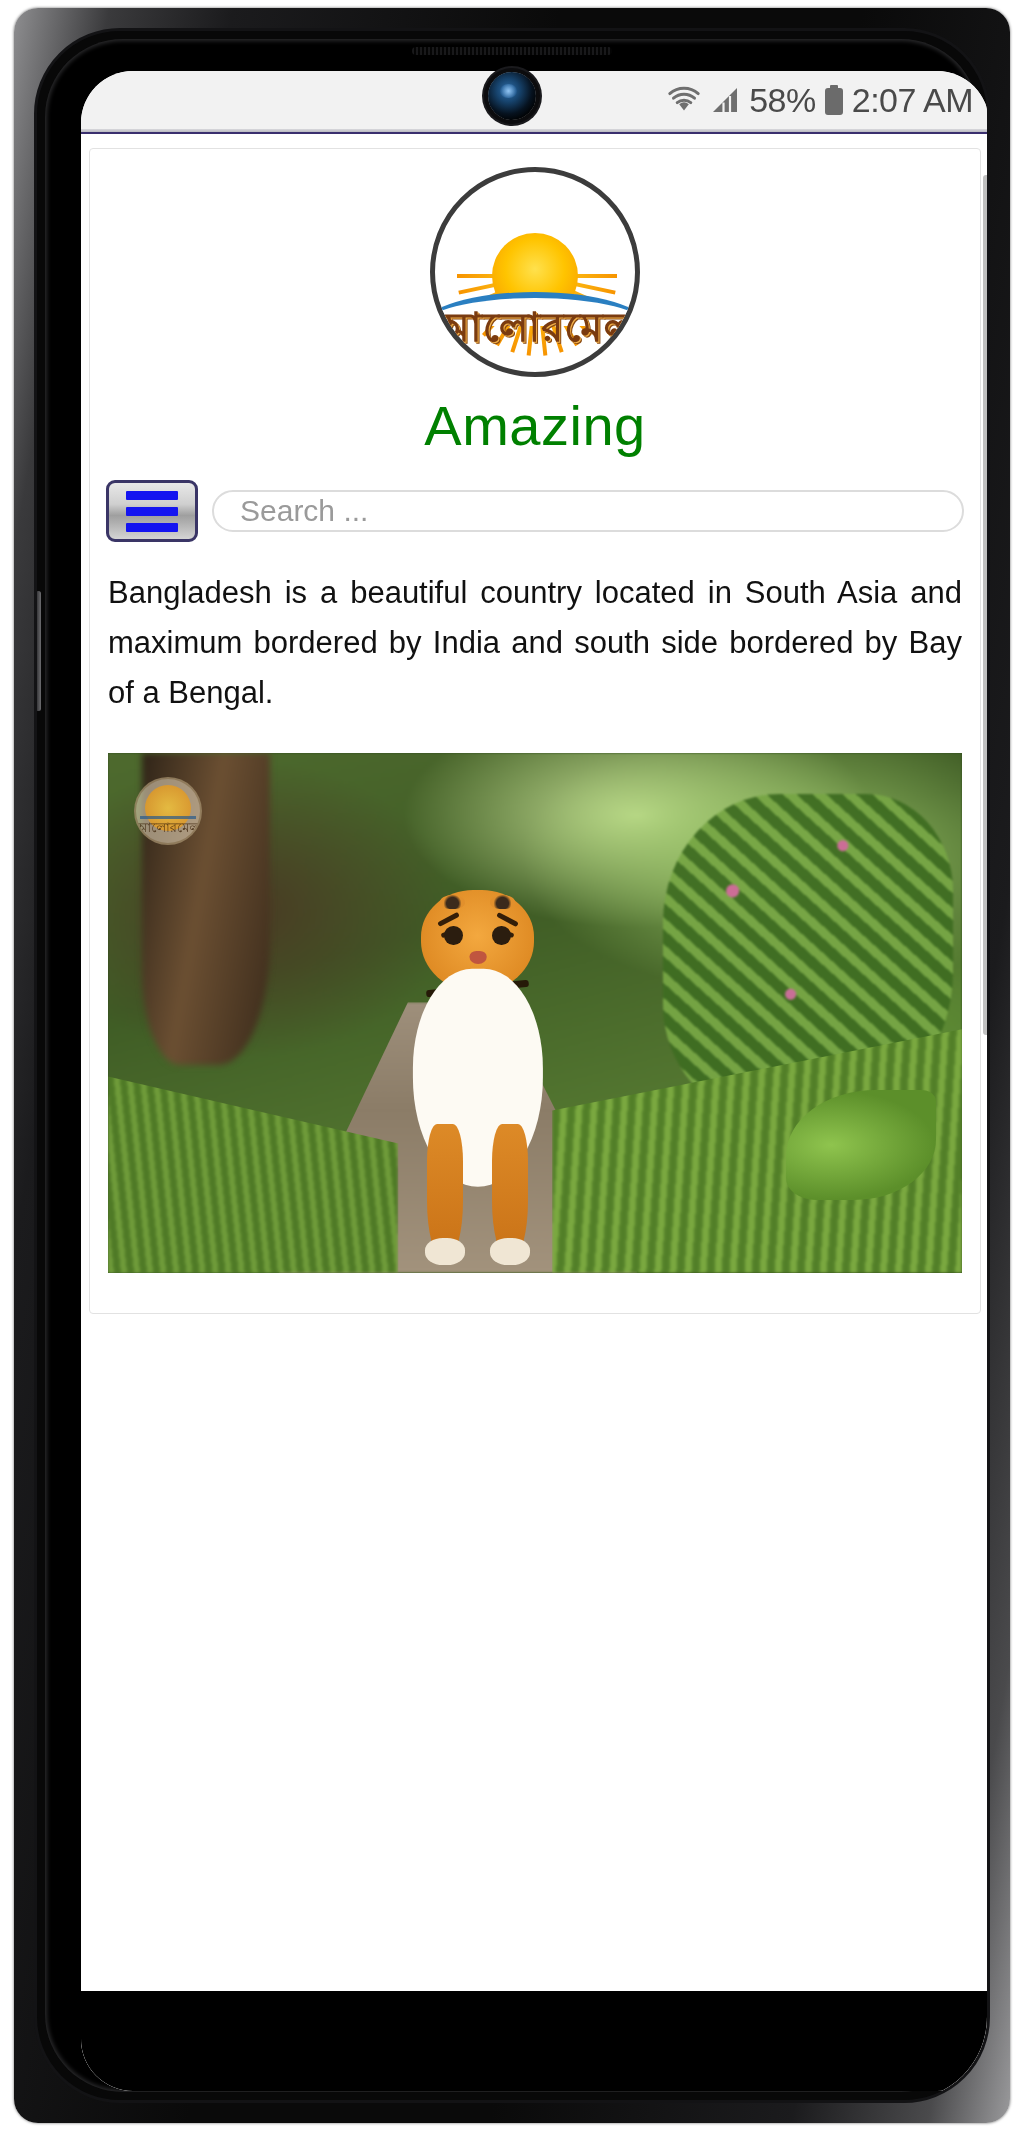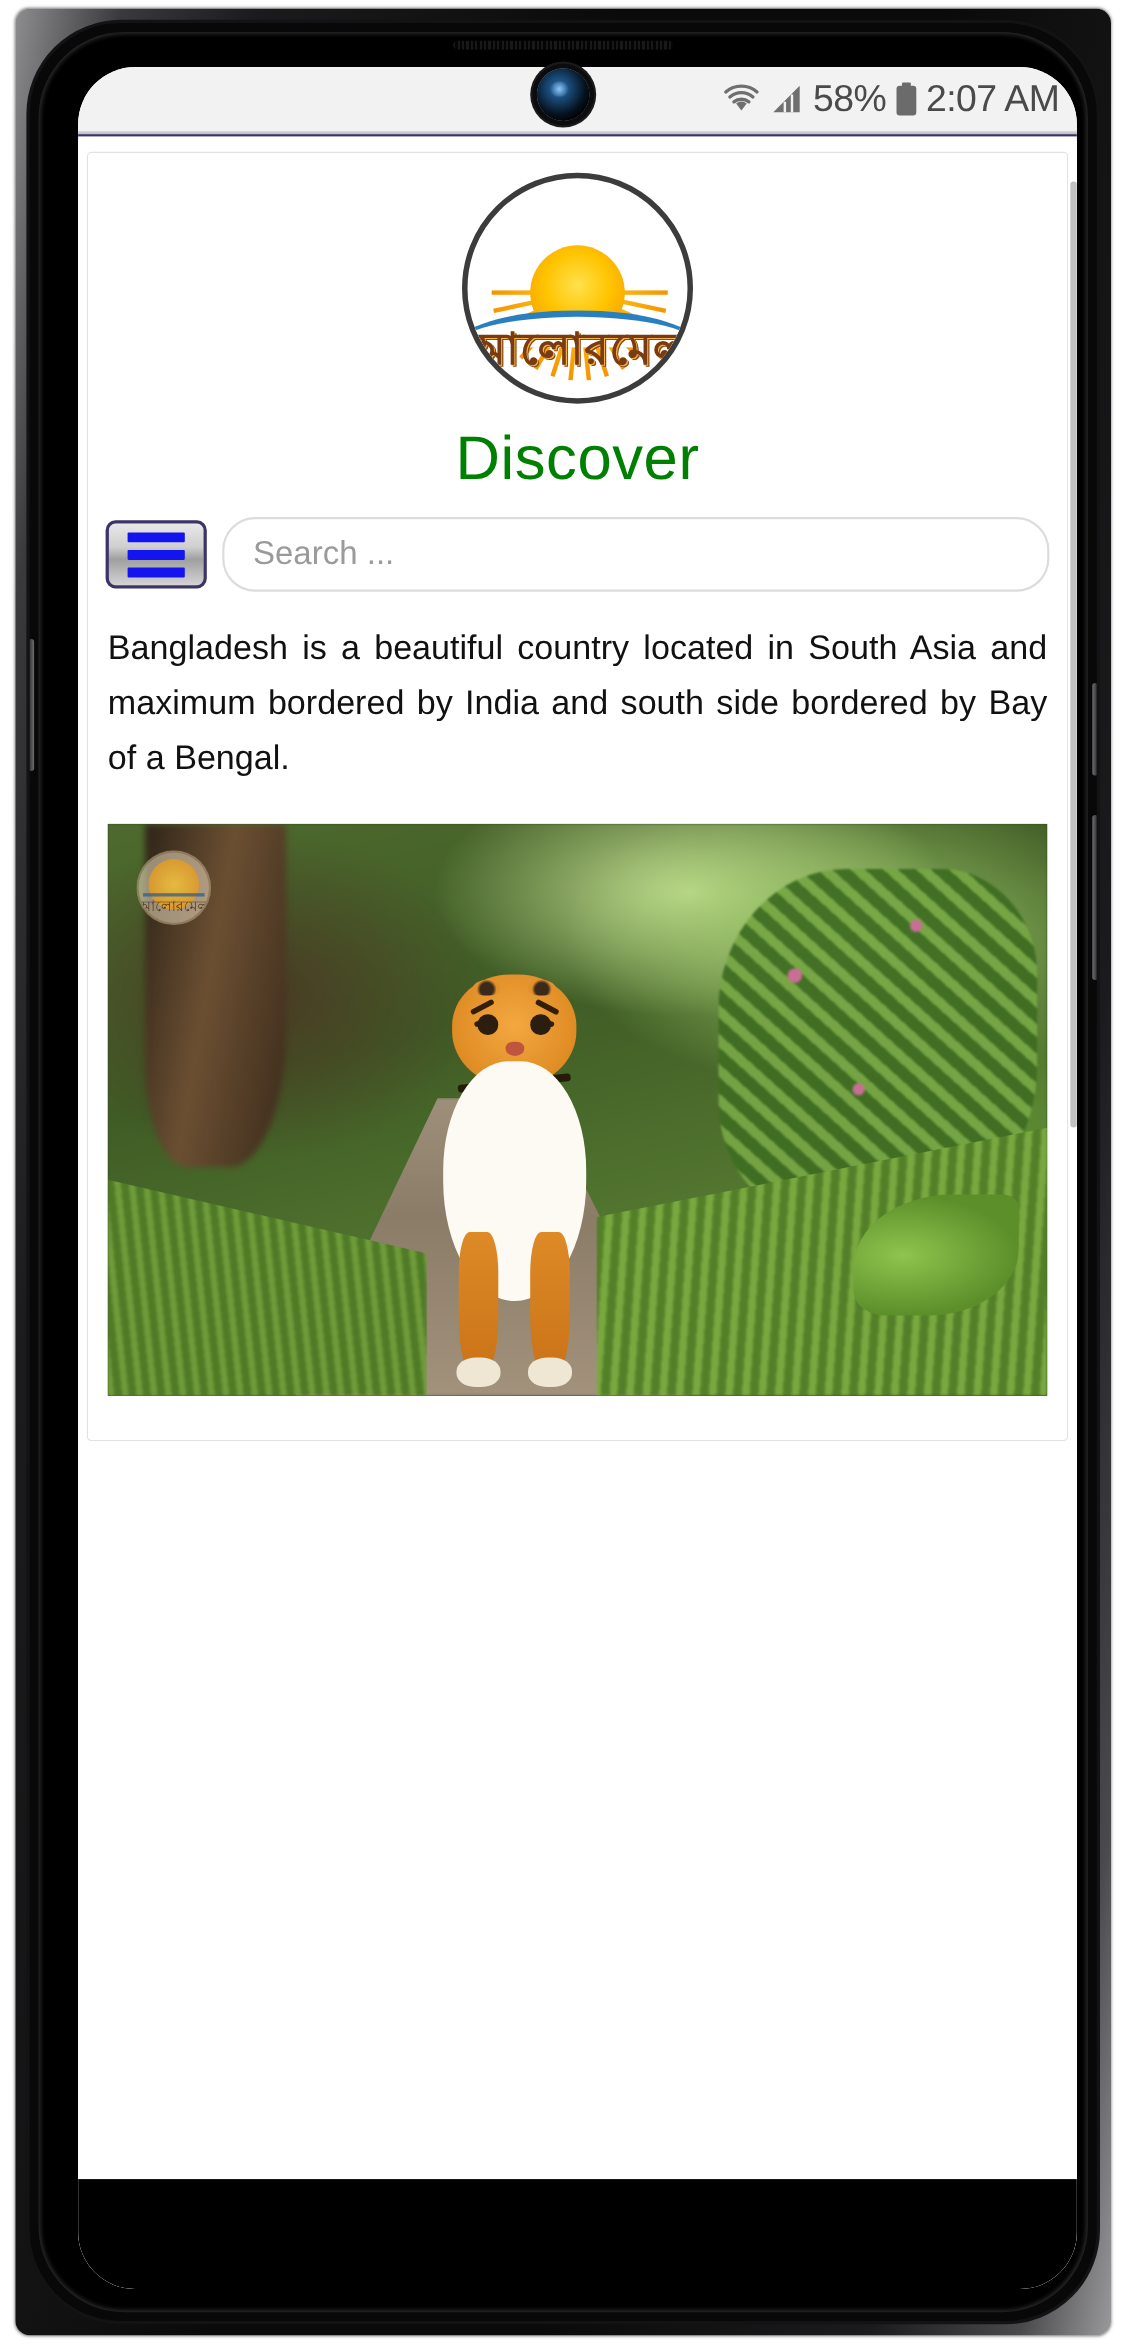--- a/index.html
+++ b/index.html
@@ -11,24 +11,24 @@
     overflow: hidden;
   }
 
   
   #phone-frame {
     position: absolute;
     left: 14px;
     top: 8px;
     width: 996px;
     height: 2115px;
-    border-radius: 13px;
+    border-radius: 24px;
     background: linear-gradient(100deg, #8e8e90 0%, #3a3a3c 7%, #1b1b1d 16%, #0a0a0a 40%,
                                 #0a0a0a 62%, #1b1b1d 84%, #4a4a4c 94%, #9a9a9c 100%);
-    padding: 10px;
+    padding: 20px;
     box-shadow: 0 0 3px rgba(0,0,0,0.6);
     text-decoration: underline;
   }
   #phone-body {
     width: 100%;
     height: 100%;
     border-radius: 86px;
     background: #080808;
     position: relative;
     overflow: hidden;
@@ -240,21 +240,21 @@
     flex: 0 0 auto;
   }
   #menu-button .bar {
     width: 52px;
     height: 9px;
     background: #1414f0;
     border-radius: 1px;
   }
   #search-input {
     flex: 1 1 auto;
-    height: 68px;
+    height: 42px;
     border: 2px solid #dcdcdc;
     border-radius: 30px;
     padding: 0 26px;
     font-size: 30px;
     color: #8b8b8b;
     background: #fff;
     font-family: "Liberation Sans", sans-serif;
     outline: none;
   }
   #search-input::placeholder { color: #9a9a9a; }
@@ -538,21 +538,21 @@
                 <span class="ray" style="transform:rotate(66deg)"></span>
                 <span class="ray" style="transform:rotate(78deg)"></span>
                 <span class="ray" style="transform:rotate(90deg)"></span>
                 <span class="sun-core"></span>
               </div>
               <div class="horizon"></div>
               <div class="logo-bn">আলোরমেলা</div>
             </div>
           </div>
 
-          <h1 id="site-title">Discover</h1>
+          <h1 id="site-title">Amazing</h1>
 
           <div id="search-row">
             <button id="menu-button">
               <span class="bar"></span>
               <span class="bar"></span>
               <span class="bar"></span>
             </button>
             <input id="search-input" type="text" placeholder="Search ..." style="">
           </div>
 

